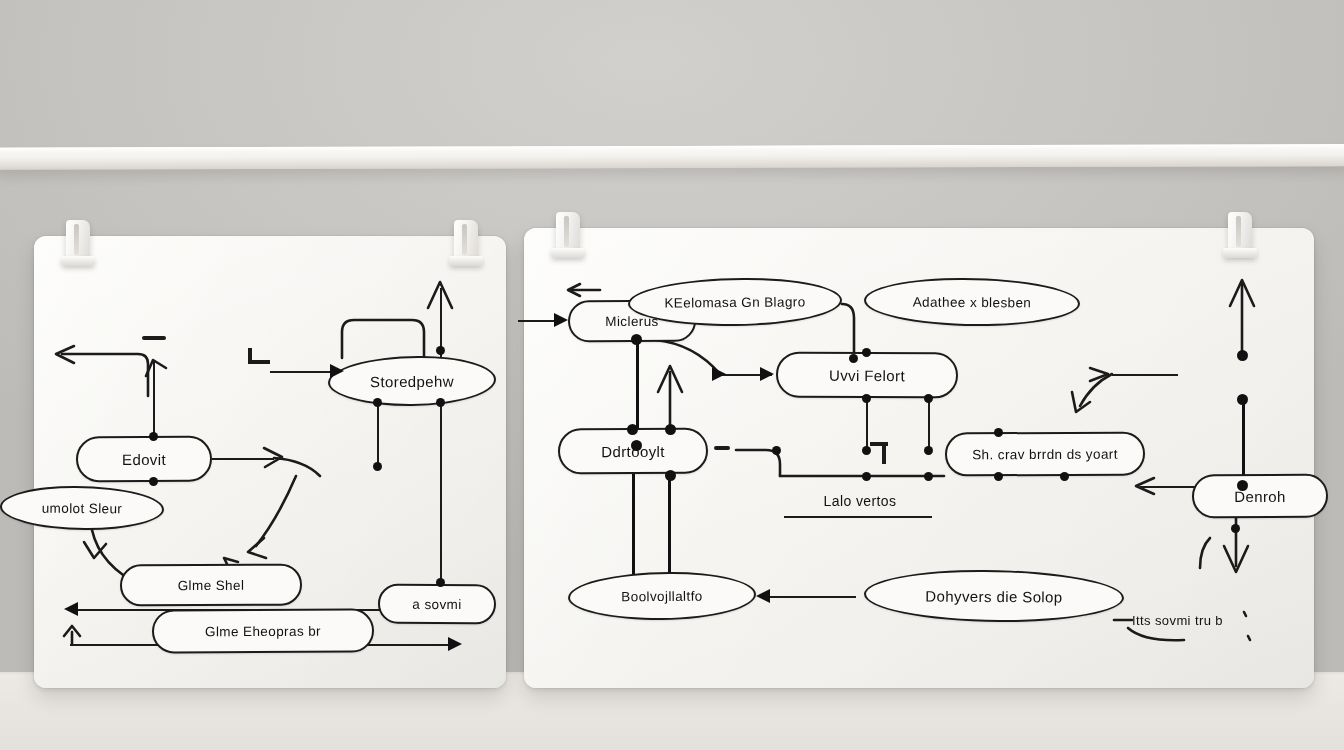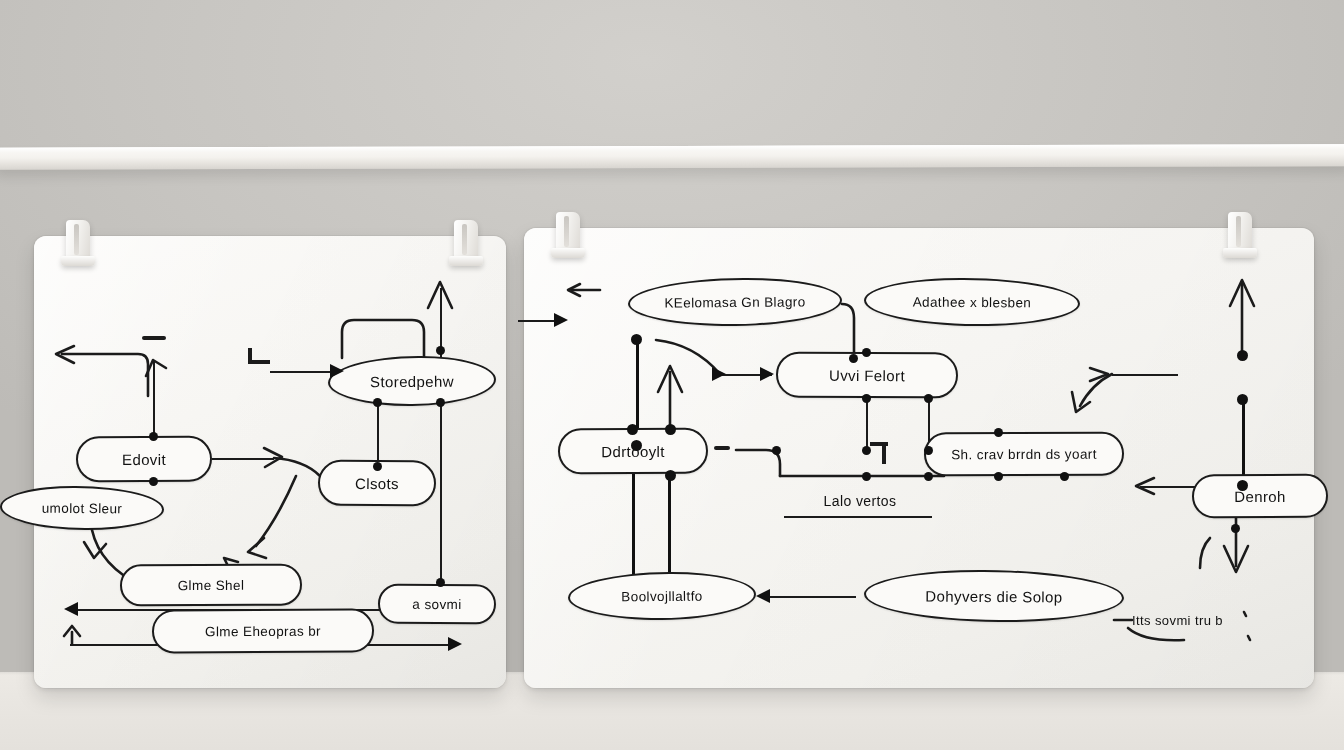--- a/index.html
+++ b/index.html
@@ -176,23 +176,20 @@
     <div class="dot" style="left:115px;top:241px;"></div>
 
     <div class="h" style="left:178px;top:222px;width:62px;"></div>
     <svg class="ov" width="472" height="452">
       <path d="M240 222 Q270 224 286 240"></path>
       <path d="M230 212 L248 221 L231 231"></path>
       <path d="M262 240 Q244 282 222 310"></path>
       <path d="M230 302 L214 316 L232 322"></path>
     </svg>
 
-    <div class="node w4" id="n-clsots" style="left:284px;top:224px;width:118px;height:46px;">
-      <span>Clsots</span>
-    </div>
 
     <div class="node w2 sm" id="n-umolot" style="left:-34px;top:250px;width:164px;height:44px;">
       <span>umolot Sleur</span>
     </div>
 
     <svg class="ov" width="472" height="452">
       <path d="M58 294 Q66 330 108 350"></path>
       <path d="M50 306 L60 322 L72 308"></path>
       <path d="M108 350 L108 352"></path>
     </svg>
@@ -233,20 +230,23 @@
       <div class="foot"></div>
     </div>
   </div>
 
   <div class="board" id="board-right">
     <div class="board-sheen"></div>
 
     <div class="h" style="left:-6px;top:92px;width:40px;"></div>
     <div class="ar ar-r" style="left:30px;top:85px;"></div>
 
+    <div class="node w3 sm" id="n-miclerus" style="left:44px;top:72px;width:128px;height:42px;">
+      <span>Miclerus</span>
+    </div>
 
     <div class="node w1 sm" id="n-keloma" style="left:104px;top:50px;width:214px;height:48px;">
       <span>KEelomasa Gn Blagro</span>
     </div>
     <svg class="ov" width="790" height="460">
       <path d="M48 62 L76 62"></path>
       <path d="M56 56 L44 62 L56 68"></path>
     </svg>
 
     <div class="node w2 sm" id="n-adathee" style="left:340px;top:50px;width:216px;height:48px;">
@@ -318,21 +318,21 @@
       <span>Boolvojllaltfo</span>
     </div>
 
     <div class="h" style="left:242px;top:368px;width:90px;"></div>
     <div class="ar ar-l" style="left:232px;top:361px;"></div>
 
     <div class="node w2" id="n-dohyvers" style="left:340px;top:342px;width:260px;height:52px;">
       <span>Dohyvers die Solop</span>
     </div>
 
-    <div class="node w3 sm" id="n-shcrae" style="left:400px;top:204px;width:200px;height:44px;">
+    <div class="node w3 sm" id="n-shcrae" style="left:421px;top:204px;width:200px;height:44px;">
       <span>Sh. crav brrdn ds yoart</span>
     </div>
     <div class="dot" style="left:470px;top:200px;"></div>
     <div class="dot" style="left:470px;top:244px;"></div>
     <div class="dot" style="left:536px;top:244px;"></div>
 
     <div class="dot lg" style="left:713px;top:122px;"></div>
     <div class="dot lg" style="left:713px;top:166px;"></div>
 
     <svg class="ov" width="790" height="460">

